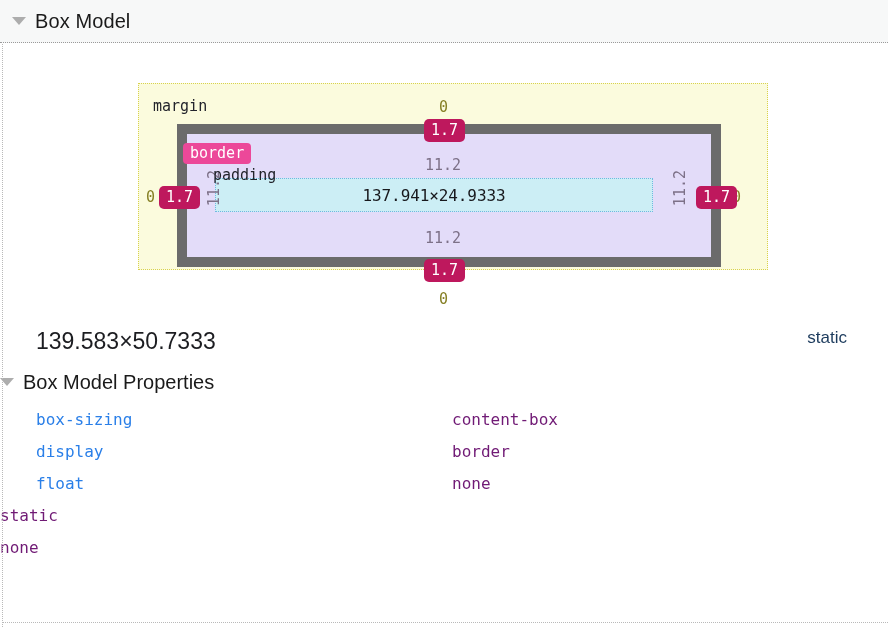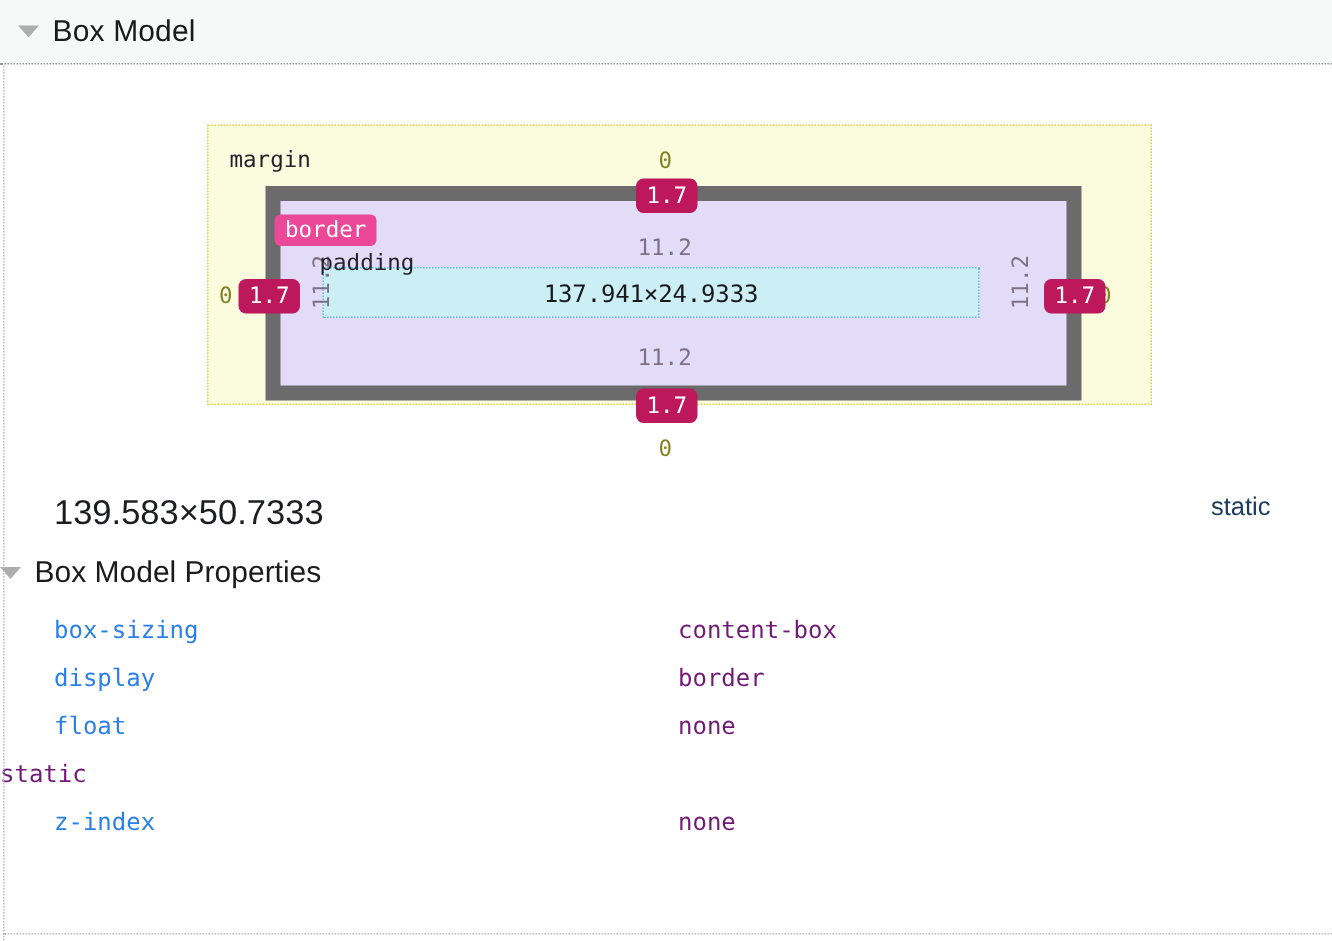--- a/index.html
+++ b/index.html
@@ -299,18 +299,17 @@
     <span class="prop-value">border</span>
   </div>
   <div class="prop-row">
     <span class="prop-name">float</span>
     <span class="prop-value">none</span>
   </div>
   <div class="prop-row">
     <span class="prop-value">static</span>
   </div>
   <div class="prop-row">
-    <span class="prop-name">z-index</span>
     <span class="prop-value">none</span>
   </div>
 </div>
 
 <div class="bottom-rule"></div>
 
 </body></html>

